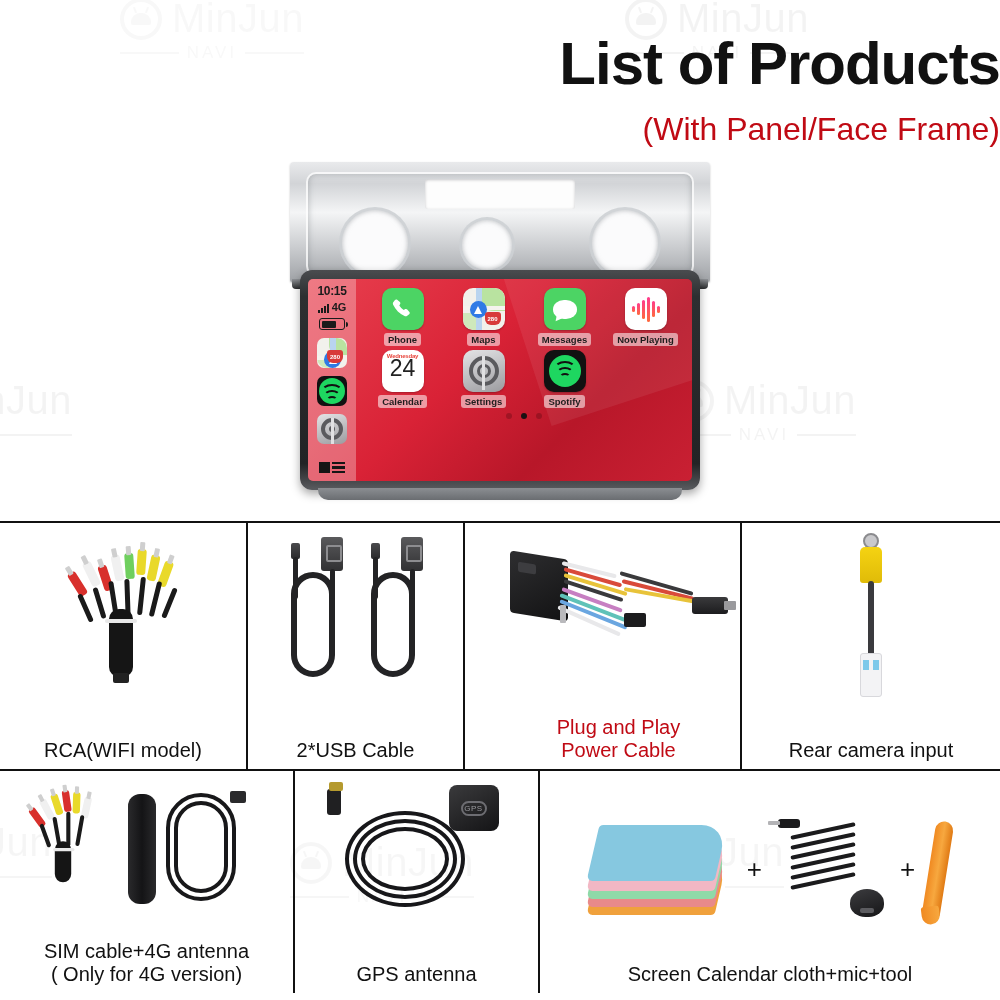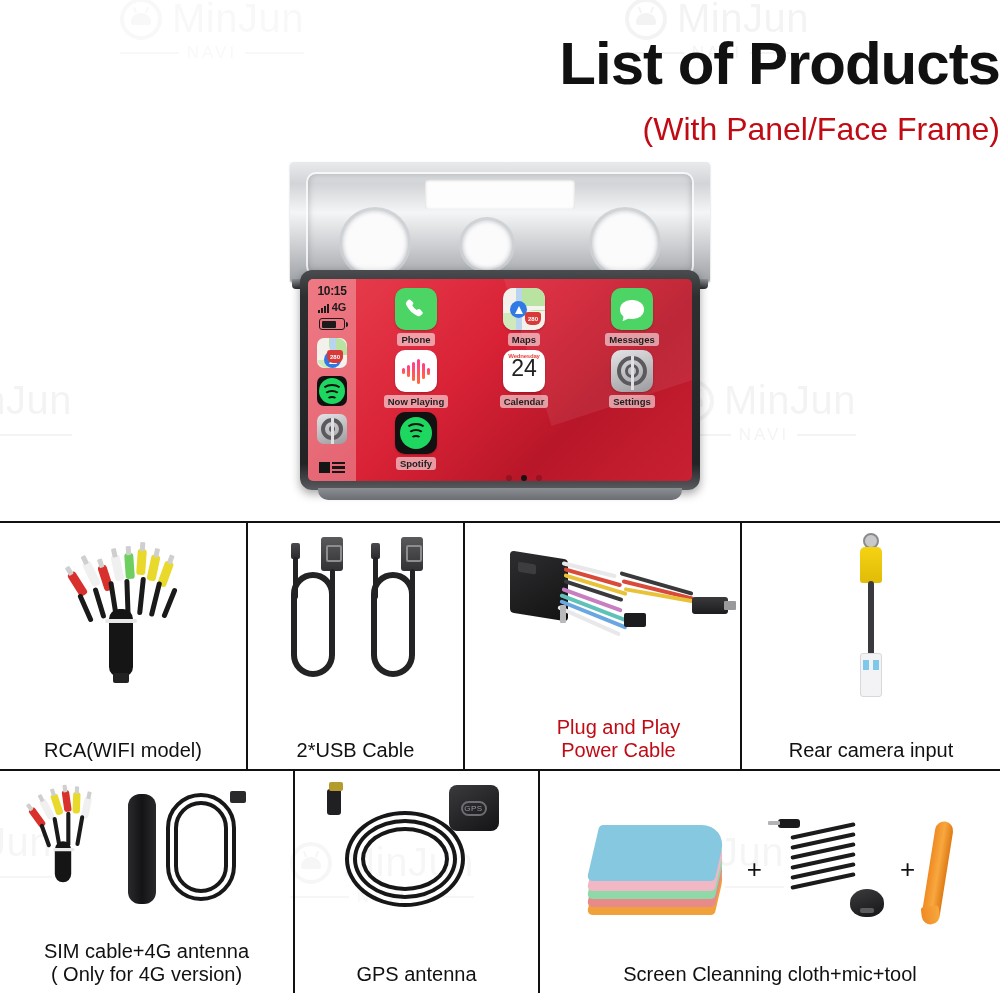--- a/index.html
+++ b/index.html
@@ -146,21 +146,21 @@
   .cp-dock {
     position:absolute; bottom:8px; left:50%; transform:translateX(-50%);
     display:flex; gap:2px; align-items:center;
   }
   .cp-dock .blk { width:11px; height:11px; background:#151515; }
   .cp-dock .lns { display:flex; flex-direction:column; gap:2px; }
   .cp-dock .lns i { display:block; width:13px; height:2.5px; background:#151515; }
 
   
   .cp-main { flex:1; position:relative; z-index:2; padding:9px 6px 0; }
-  .cp-grid { display:grid; grid-template-columns:repeat(3,1fr); row-gap:4px; }
+  .cp-grid { display:grid; grid-template-columns:repeat(4,1fr); row-gap:4px; }
   .cp-app { display:flex; flex-direction:column; align-items:center; }
   .cp-ico {
     width:42px; height:42px; border-radius:10px; position:relative; overflow:hidden;
     box-shadow:0 1px 2px rgba(0,0,0,.25);
   }
   .cp-lab {
     margin-top:3px; font-size:9.5px; color:#1d1d1d; font-weight:bold;
     background:rgba(255,255,255,.55); border-radius:3px; padding:1px 4px;
     white-space:nowrap;
   }
@@ -784,17 +784,17 @@
               <i style="top:36px"></i>
                 <i style="top:46px"></i>
                 <i style="top:56px"></i>
             </div>
             <div class="mic-head"></div>
           </div>
           <span class="plus">+</span>
           <div class="tool"></div>
         </div>
       </div>
-      <div class="clab">Screen Cleanning cloth+mic+tool</div>
+      <div class="clab">Screen Calendar cloth+mic+tool</div>
     </div>
 
   </div>
 </div>
 
 </body></html>

